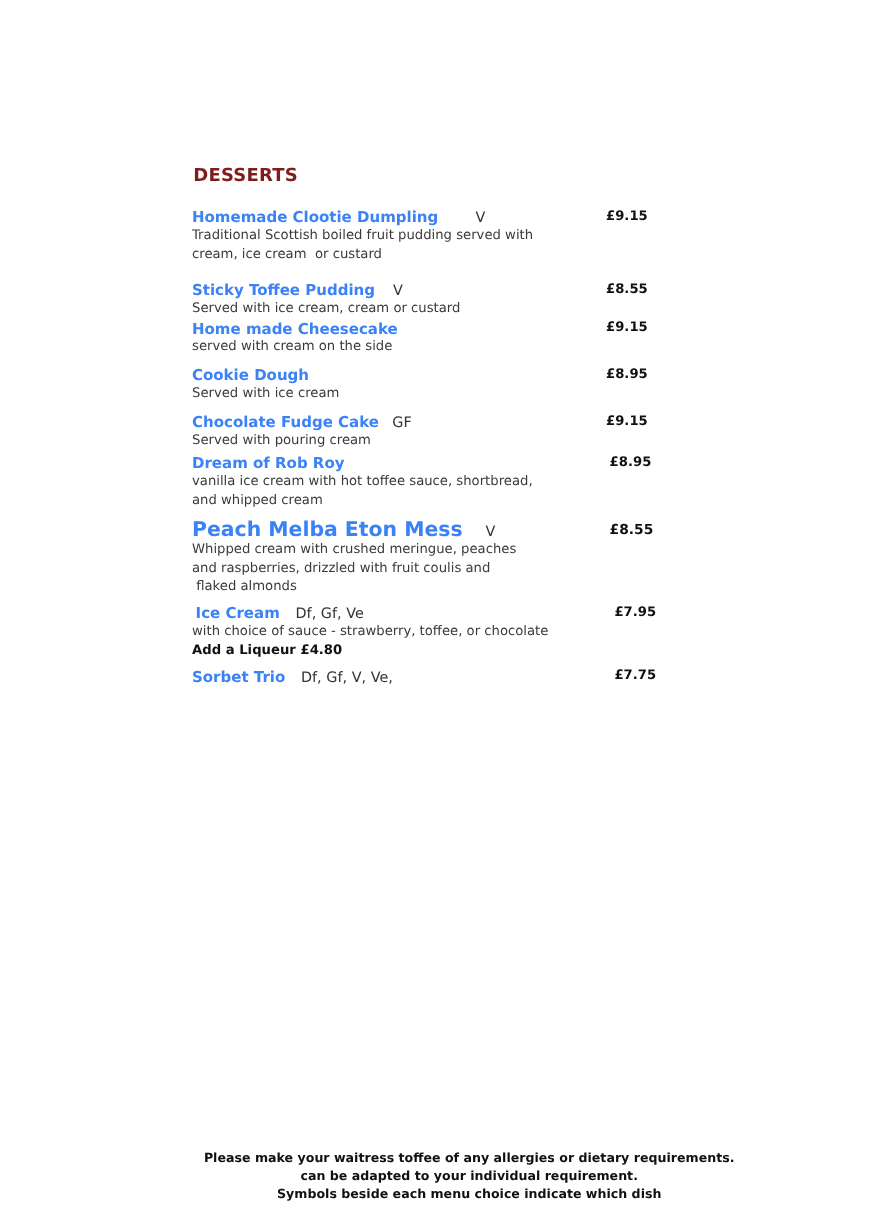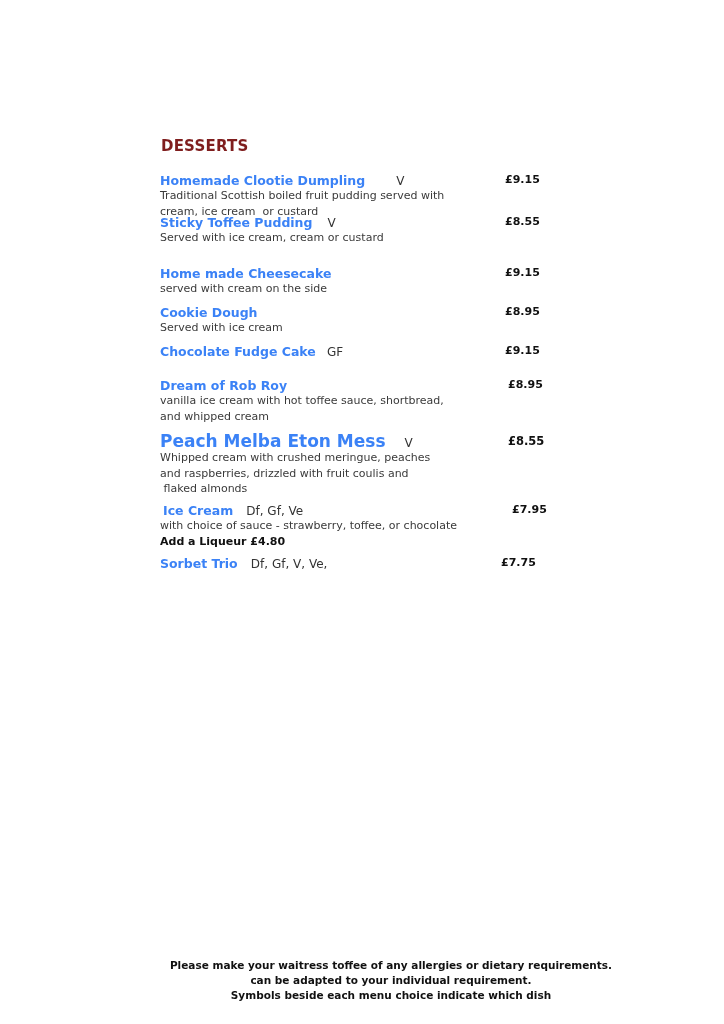--- a/index.html
+++ b/index.html
@@ -24,21 +24,21 @@
 <div class="item" style="top:171px;">
   <div class="name-row">
     <span class="name">Homemade Clootie Dumpling</span>
     <span class="tags" style="margin-left:26px;">V</span>
     <span class="price" style="left:345px;">£9.15</span>
   </div>
   <div class="desc">Traditional Scottish boiled fruit pudding served with
 cream, ice cream  or custard</div>
 </div>
 
-<div class="item" style="top:213px;">
+<div class="item" style="top:232px;">
   <div class="name-row">
     <span class="name">Sticky Toffee Pudding</span>
     <span class="tags" style="margin-left:10px;">V</span>
     <span class="price" style="left:345px;">£8.55</span>
   </div>
   <div class="desc">Served with ice cream, cream or custard</div>
 </div>
 
 <div class="item" style="top:264px;">
   <div class="name-row">
@@ -55,20 +55,21 @@
   </div>
   <div class="desc">Served with ice cream</div>
 </div>
 
 <div class="item" style="top:342px;">
   <div class="name-row">
     <span class="name">Chocolate Fudge Cake</span>
     <span class="tags" style="margin-left:6px;">GF</span>
     <span class="price" style="left:345px;">£9.15</span>
   </div>
+  <div class="desc">Served with pouring cream</div>
 </div>
 
 <div class="item" style="top:376px;">
   <div class="name-row">
     <span class="name">Dream of Rob Roy</span>
     <span class="price" style="left:348px;">£8.95</span>
   </div>
   <div class="desc">vanilla ice cream with hot toffee sauce, shortbread,
 and whipped cream</div>
 </div>
@@ -91,21 +92,21 @@
     <span class="price" style="left:352px;">£7.95</span>
   </div>
   <div class="desc">with choice of sauce - strawberry, toffee, or chocolate</div>
   <div class="extra">Add a Liqueur  £4.80</div>
 </div>
 
 <div class="item" style="top:554px;">
   <div class="name-row">
     <span class="name">Sorbet  Trio</span>
     <span class="tags">Df, Gf, V, Ve,</span>
-    <span class="price" style="left:341px;">£7.75</span>
+    <span class="price" style="left:352px;">£7.75</span>
   </div>
 </div>
 
 <div class="footer">
   <div>Please make your waitress toffee of any allergies or dietary requirements.</div>
   <div>can be adapted to your individual requirement.</div>
   <div>Symbols beside each menu choice indicate which dish</div>
 </div>
 
 </body></html>

